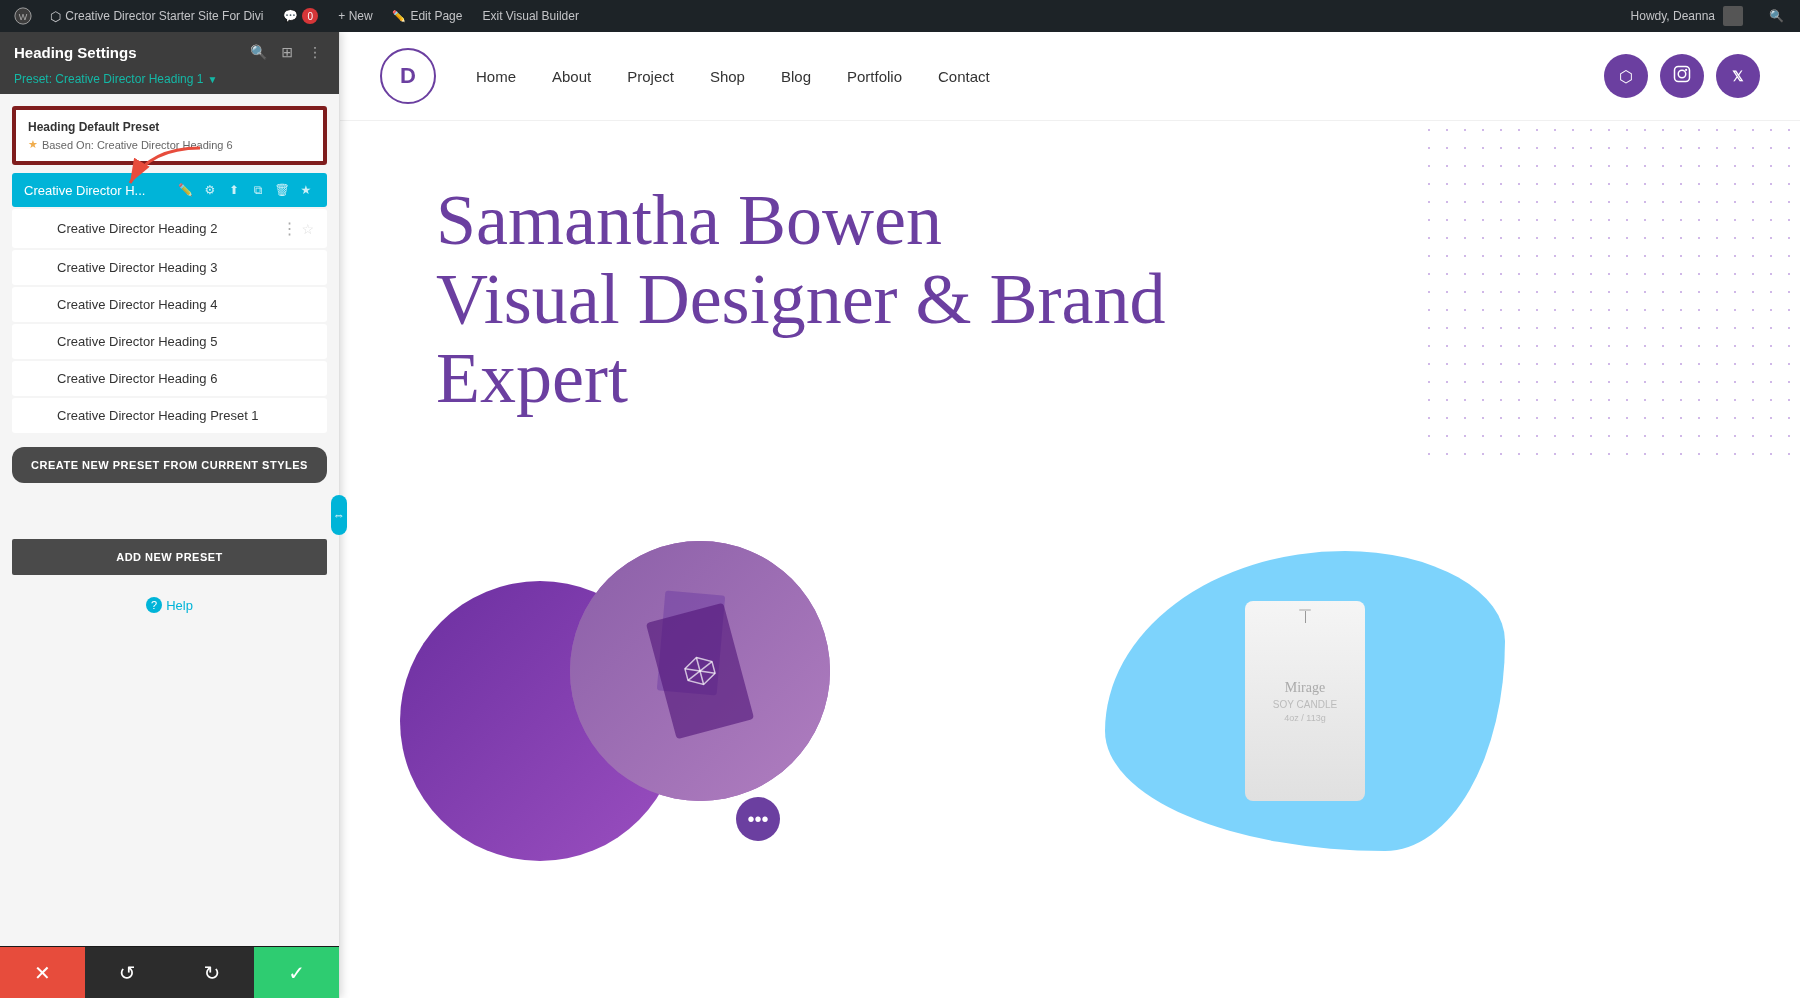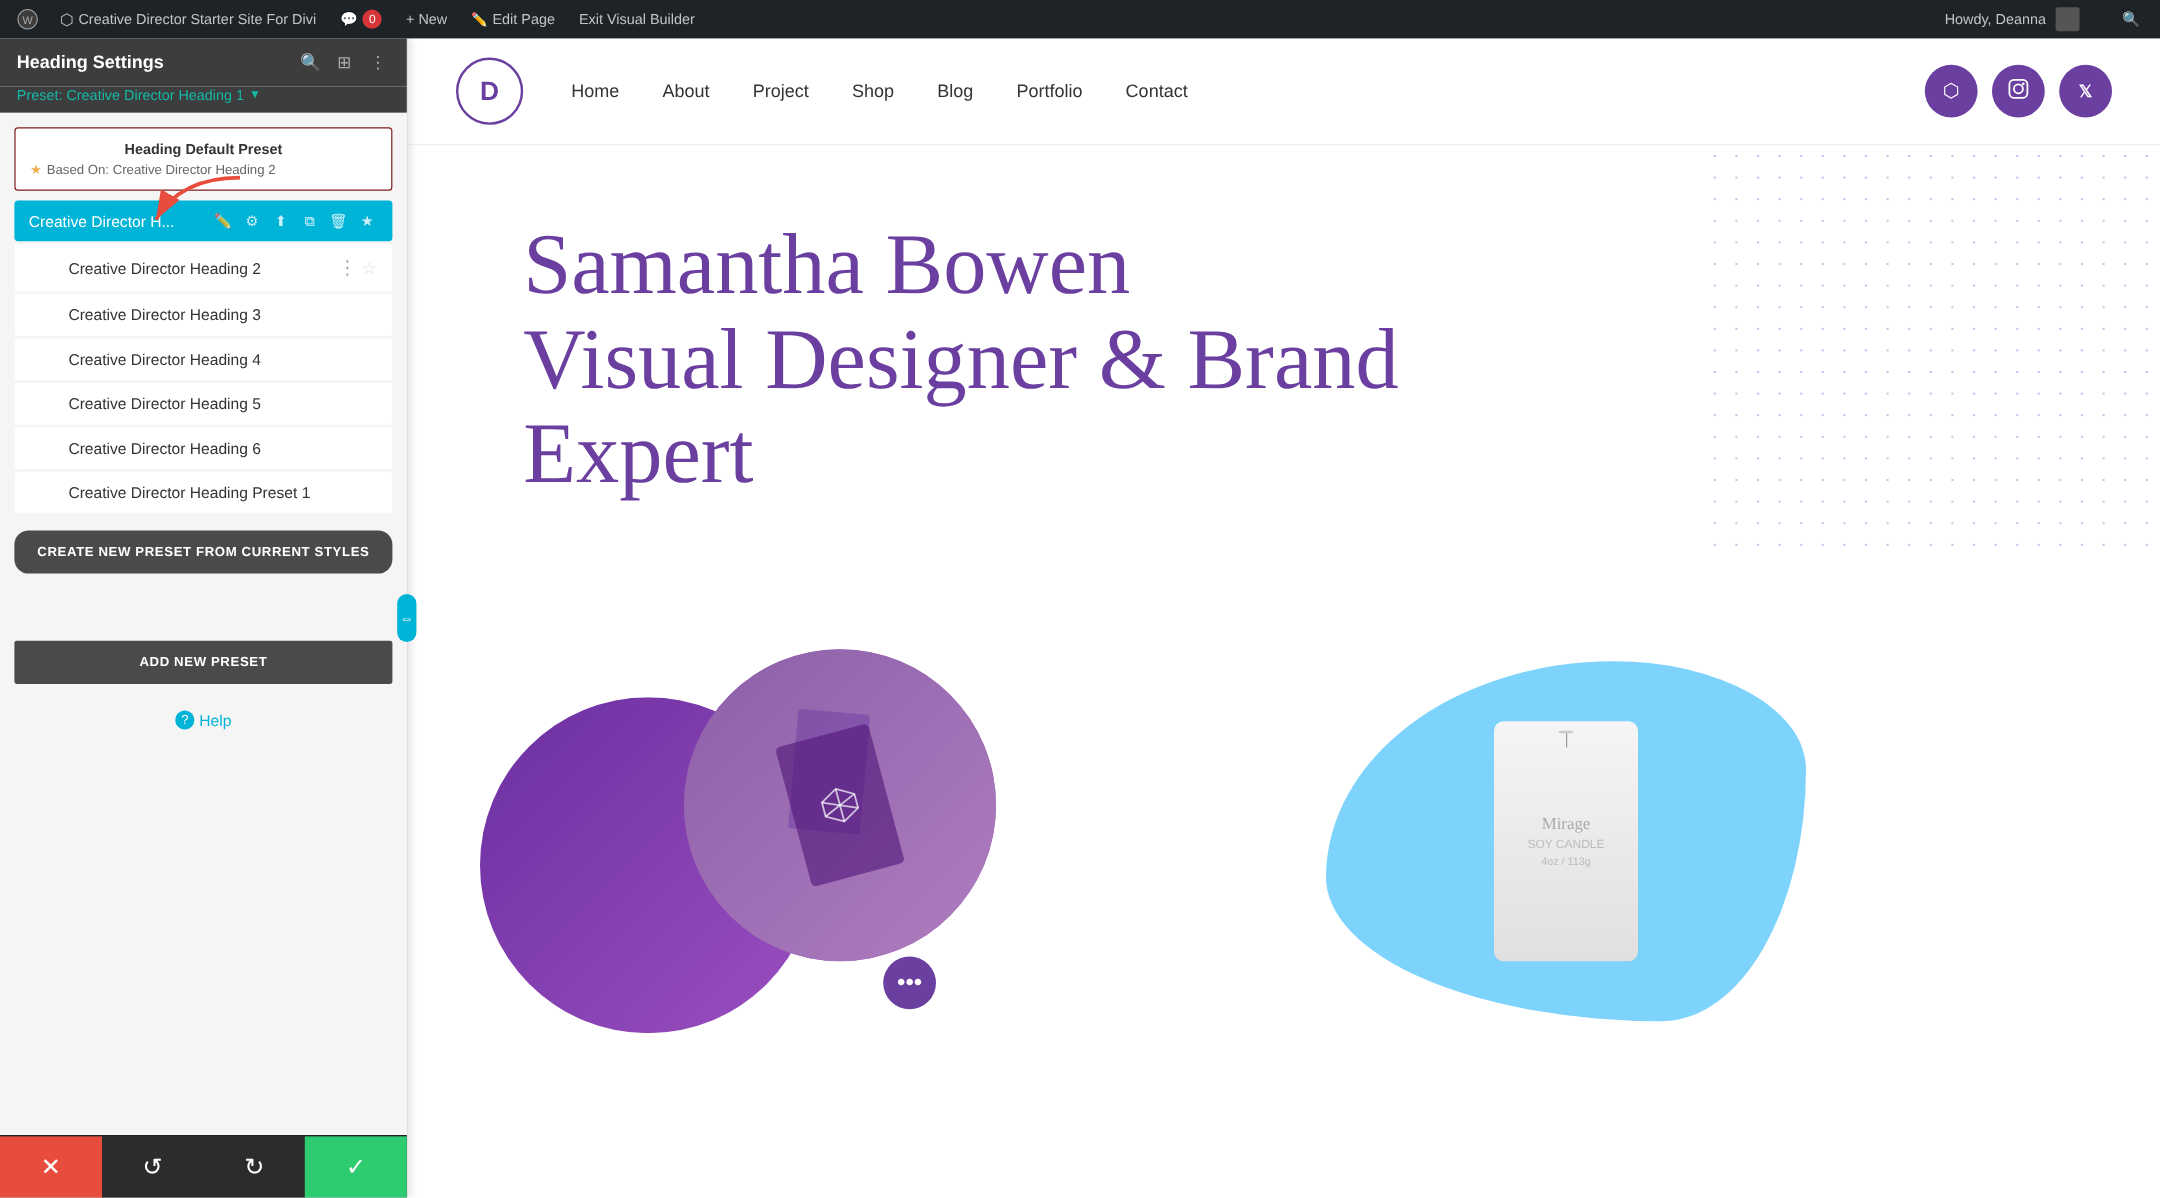--- a/index.html
+++ b/index.html
@@ -25,21 +25,21 @@
       align-items: center;
       gap: 4px;
       cursor: pointer;
       white-space: nowrap;
     }
     .admin-bar-item.wp-logo { padding: 0 6px; }
     .admin-bar-spacer { flex: 1; }
     .admin-bar-right {
       display: flex;
       align-items: flex-start;
-      gap: 20px;
+      gap: 10px;
       margin-left: auto;
     }
     .admin-bar-item .wp-icon {
       width: 18px;
       height: 18px;
       fill: #c3c4c7;
     }
     .comment-count {
       background: #d63638;
       color: #fff;
@@ -121,22 +121,21 @@
       overflow-y: auto;
       padding: 12px 0;
     }
 
     
     .default-preset-section {
       background: #fff;
       margin: 0 12px 8px;
       padding: 10px 12px;
       border-radius: 3px;
-      border: 1px solid #7f1d1d;
-      text-align: center;
+      border: 4px solid #7f1d1d;
     }
     .default-preset-label {
       font-size: 12px;
       font-weight: 600;
       color: #333;
       margin-bottom: 4px;
     }
     .based-on {
       font-size: 11px;
       color: #666;
@@ -530,21 +529,21 @@
       <span>Preset: Creative Director Heading 1</span>
       <span class="chevron">▼</span>
     </div>
 
     <div class="panel-body">
 
       <div class="default-preset-section">
         <div class="default-preset-label">Heading Default Preset</div>
         <div class="based-on">
           <span class="star-icon">★</span>
-          <span>Based On: Creative Director Heading 2</span>
+          <span>Based On: Creative Director Heading 6</span>
         </div>
       </div>
 
       <div class="preset-item-active">
         <span class="preset-item-active-label">Creative Director H...</span>
         <div class="preset-item-actions">
           <span class="preset-action-icon" title="Edit">✏️</span>
           <span class="preset-action-icon" title="Settings">⚙</span>
           <span class="preset-action-icon" title="Upload">⬆</span>
           <span class="preset-action-icon" title="Copy">⧉</span>

